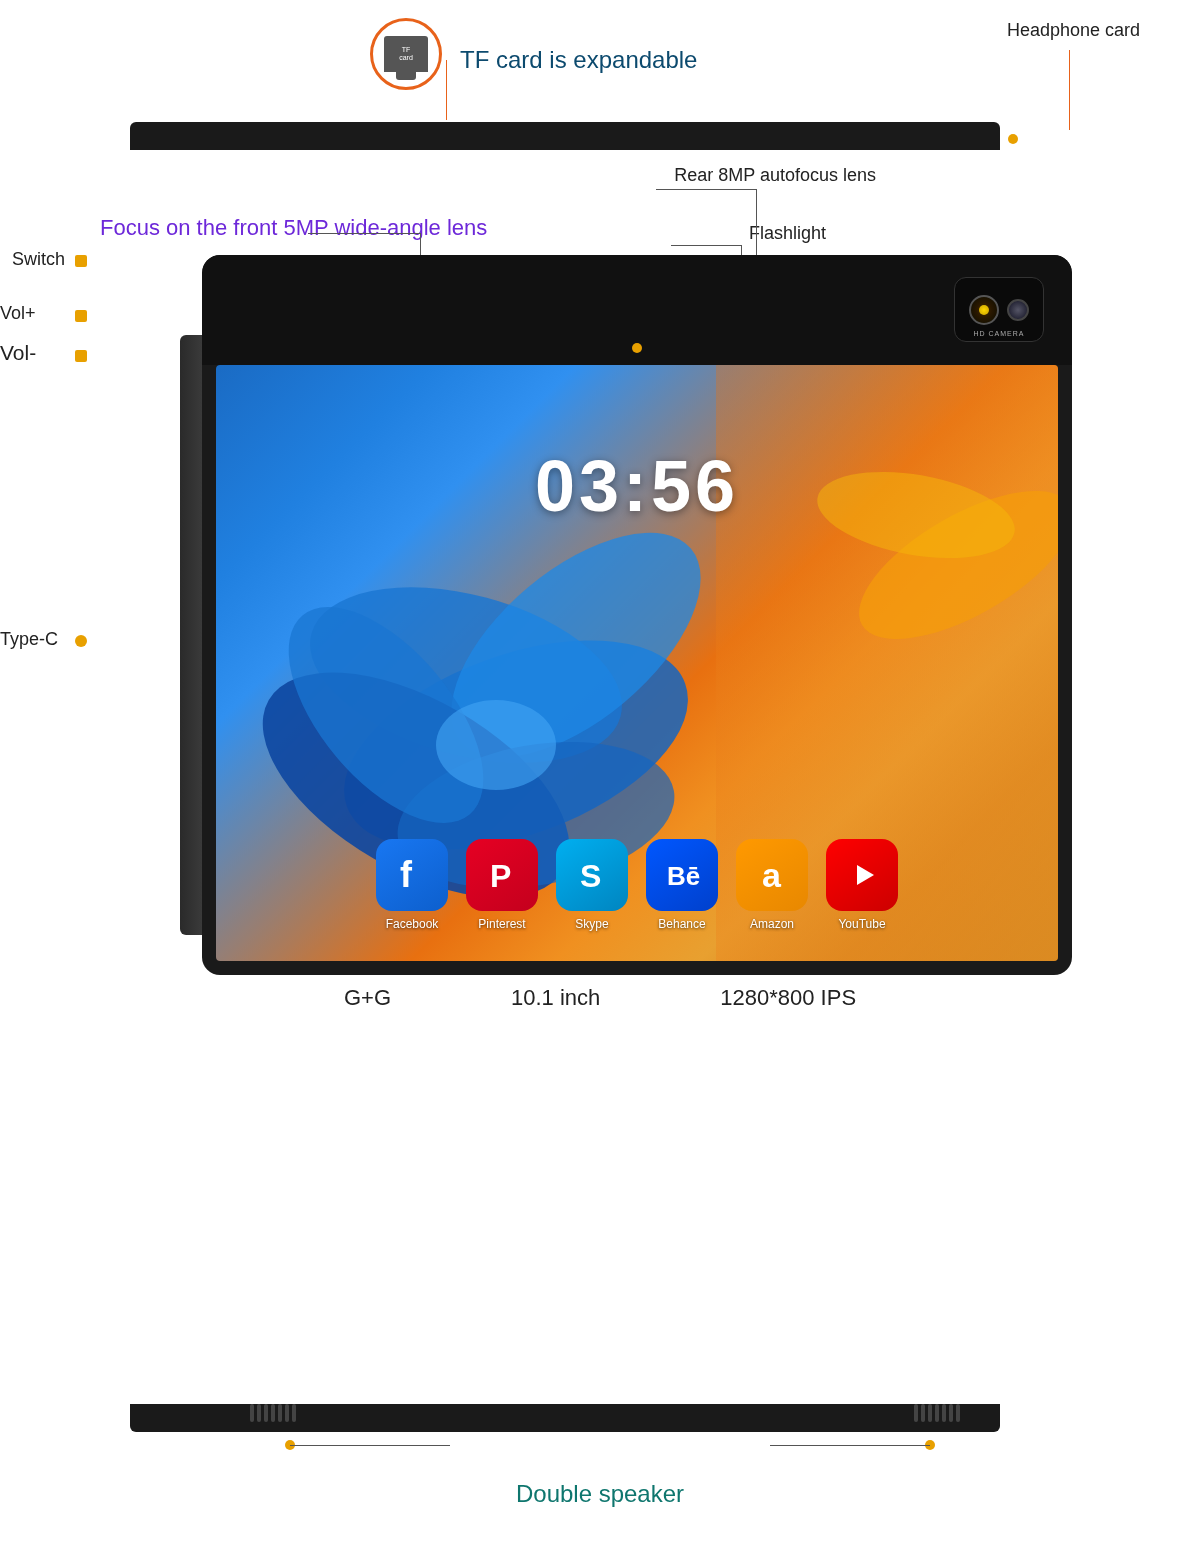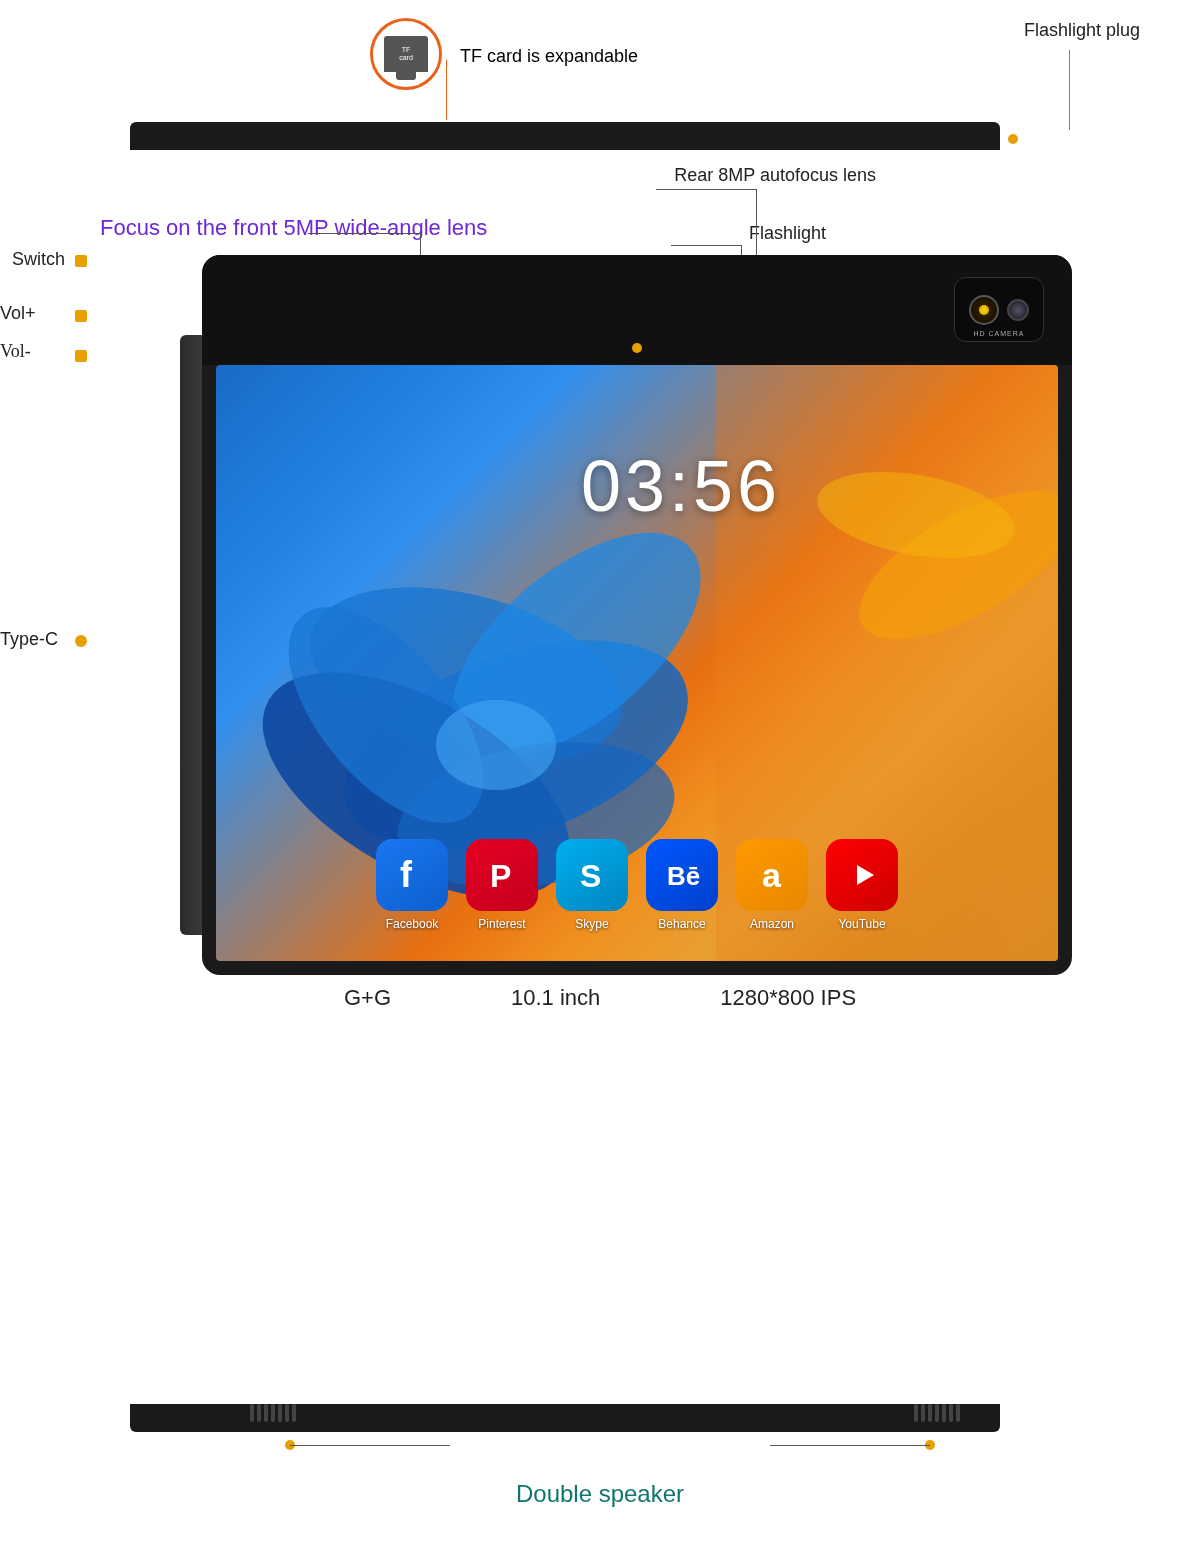--- a/index.html
+++ b/index.html
@@ -70,22 +70,22 @@
       font-size: 7px;
       color: #fff;
       text-align: center;
       line-height: 1.1;
     }
 
     .tf-text-label {
       position: absolute;
       top: 46px;
       left: 460px;
-      font-size: 18px;
-      color: #000000;
+      font-size: 24px;
+      color: #0c4a6e;
     }
 
     .headphone-label {
       position: absolute;
       top: 20px;
       right: 60px;
       font-size: 18px;
       color: #222;
     }
 
@@ -293,23 +293,22 @@
       top: 148px;
       left: 0px;
       font-size: 18px;
       color: #222;
     }
 
     .volminus-label {
       position: absolute;
       top: 186px;
       left: 0px;
-      font-size: 18px;
+      font-size: 21px;
       color: #222;
-      font-family: Liberation Serif, serif;
     }
 
     .typec-label {
       position: absolute;
       top: 474px;
       left: 0px;
       font-size: 18px;
       color: #222;
     }
 
@@ -434,26 +433,25 @@
       height: 100%;
     }
 
     
     .screen-clock {
       position: absolute;
       top: 80px;
       left: 50%;
       transform: translateX(-50%);
       font-size: 72px;
-      font-weight: 400;
+      font-weight: 700;
       color: #fff;
       letter-spacing: 4px;
       text-shadow: 0 2px 8px rgba(0,0,0,0.4);
       white-space: nowrap;
-      margin-left: 44px;
     }
 
     
     .app-icons-row {
       position: absolute;
       bottom: 30px;
       left: 50%;
       transform: translateX(-50%);
       display: flex;
       gap: 18px;
@@ -609,21 +607,21 @@
   <div class="top-section">
 
     <div class="tf-card-icon">
       <div class="tf-card-inner">
         <span class="tf-label-small">TF<br>card</span>
       </div>
     </div>
 
     <div class="tf-text-label">TF card is expandable</div>
 
-    <div class="headphone-label">Flashlight plug</div>
+    <div class="headphone-label">Headphone card</div>
 
     <div class="tf-line"></div>
     <div class="headphone-line"></div>
 
     <div class="device-top-strip"></div>
     <div class="headphone-dot"></div>
   </div>
 
   <div class="middle-section">
 

